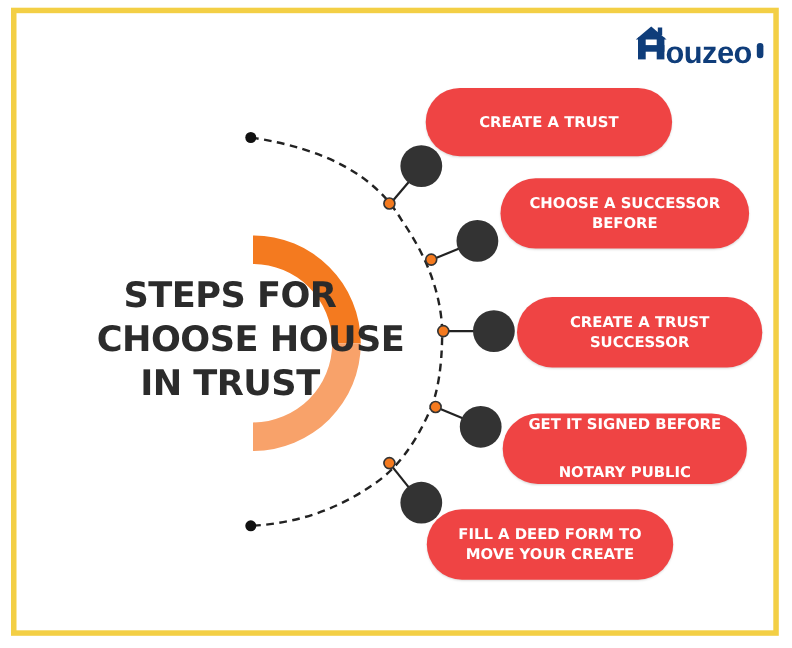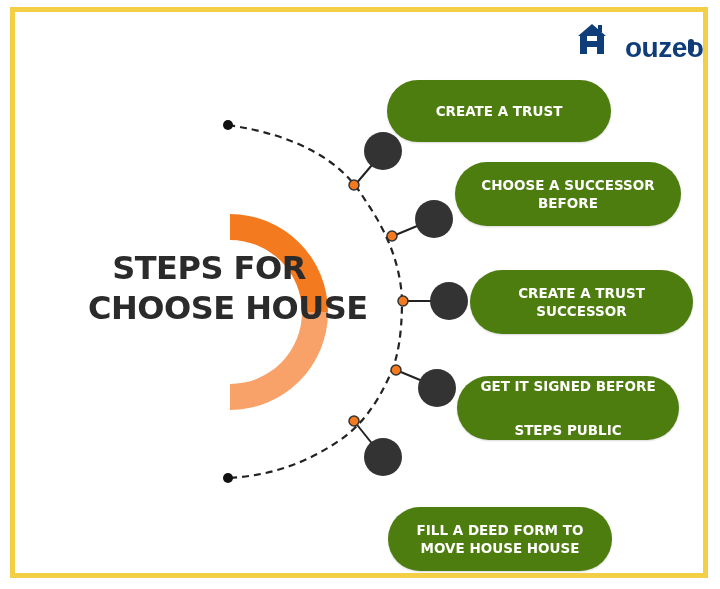--- a/index.html
+++ b/index.html
@@ -1,24 +1,24 @@
 <!DOCTYPE html>
 <html><head>
 <meta charset="utf-8">
 <style>
   html, body { margin: 0; padding: 0; background: #ffffff; }
   body { width: 720px; height: 589px; position: relative; overflow: hidden; font-family: "DejaVu Sans", sans-serif; }
   .frame { position: absolute; left: 10px; top: 7px; width: 688px; height: 561px; border: 5px solid #f3cf45; background: #ffffff; }
   svg.diagram { position: absolute; left: 0; top: 0; }
   .title { position: absolute; left: 40px; top: 248px; width: 290px; text-align: center; font-family: "DejaVu Sans", sans-serif; font-weight: bold; font-size: 32px; line-height: 40px; color: #2b2b2b; letter-spacing: -0.5px; }
   .title div { white-space: nowrap; margin-left: 48px; }
-  .pill { position: absolute; background: #4d7c0f; border-radius: 34px; color: #ffffff; font-family: "DejaVu Sans", sans-serif; font-weight: bold; font-size: 13.5px; line-height: 18px; text-align: center; display: flex; align-items: center; justify-content: center; flex-direction: column; box-shadow: 0 1px 2px rgba(0,0,0,0.15); }
+  .pill { position: absolute; background: #ef4444; border-radius: 34px; color: #ffffff; font-family: "DejaVu Sans", sans-serif; font-weight: bold; font-size: 13.5px; line-height: 18px; text-align: center; display: flex; align-items: center; justify-content: center; flex-direction: column; box-shadow: 0 1px 2px rgba(0,0,0,0.15); }
   .pill span { display: block; white-space: nowrap; }
   .logo { position: absolute; left: 576px; top: 22px; height: 36px; display: flex; align-items: flex-end; }
-  .logo-text { font-family: "Liberation Sans", sans-serif; font-weight: bold; font-size: 28px; color: #0f3d7a; line-height: 28px; letter-spacing: -0.5px; padding-left: 20px; }
+  .logo-text { font-family: "Liberation Sans", sans-serif; font-weight: bold; font-size: 28px; color: #0f3d7a; line-height: 28px; letter-spacing: -0.5px; }
 </style>
 </head>
 <body>
 
 <div class="frame"></div>
 
 <svg class="diagram" width="720" height="589" viewBox="0 0 720 589">
 
   <path d="M 230 214 A 98 98 0 0 1 328 312 L 302 312 A 72 72 0 0 0 230 240 Z" fill="#f47a1f"></path>
   <path d="M 328 312 A 98 98 0 0 1 230 410 L 230 384 A 72 72 0 0 0 302 312 Z" fill="#f8a26a"></path>
@@ -57,37 +57,38 @@
   <rect x="688" y="39" width="6" height="14" rx="3" fill="#0f3d7a"></rect>
 </svg>
 
 <div class="logo" style="left:605px; top:26px;">
   <span class="logo-text">ouzeo</span>
 </div>
 
 <div class="title">
   <div>STEPS FOR</div>
   <div>CHOOSE HOUSE</div>
+  <div>IN TRUST</div>
 </div>
 
 <div class="pill" style="left:387px; top:80px; width:224px; height:62px;">
   <span>CREATE A TRUST</span>
 </div>
 
 <div class="pill" style="left:455px; top:162px; width:226px; height:64px;align-items:center;">
   <span>CHOOSE A SUCCESSOR</span>
   <span>BEFORE</span>
 </div>
 
 <div class="pill" style="left:470px; top:270px; width:223px; height:64px;">
   <span>CREATE A TRUST</span>
   <span>SUCCESSOR</span>
 </div>
 
 <div class="pill" style="left:457px; top:376px; width:222px; height:64px;gap:26px;">
   <span>GET IT SIGNED BEFORE</span>
-  <span>STEPS PUBLIC</span>
+  <span>NOTARY PUBLIC</span>
 </div>
 
-<div class="pill" style="left:388px; top:463px; width:224px; height:64px;margin-top:44px;">
+<div class="pill" style="left:388px; top:463px; width:224px; height:64px;">
   <span>FILL A DEED FORM TO</span>
-  <span>MOVE HOUSE HOUSE</span>
+  <span>MOVE YOUR CREATE</span>
 </div>
 
 </body></html>

